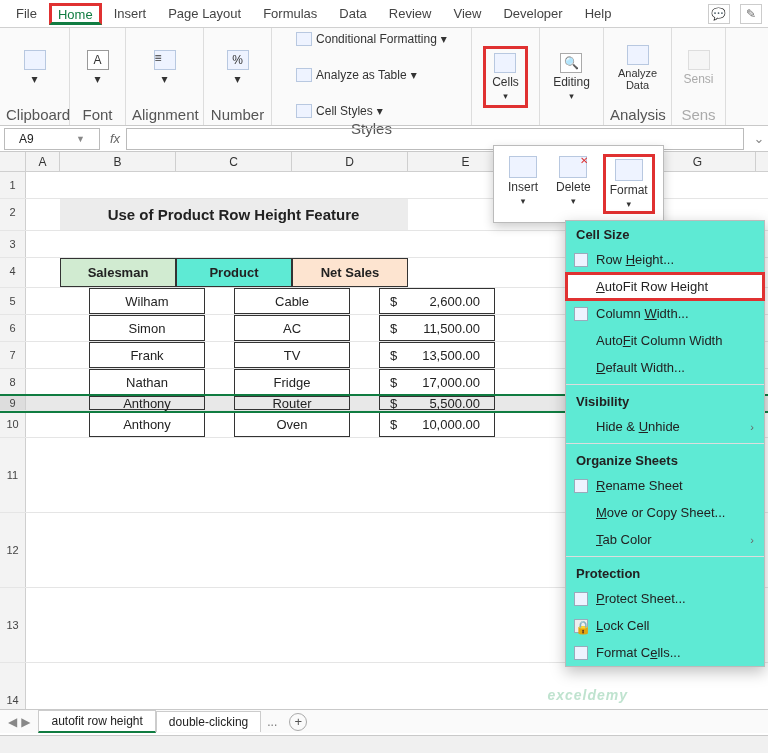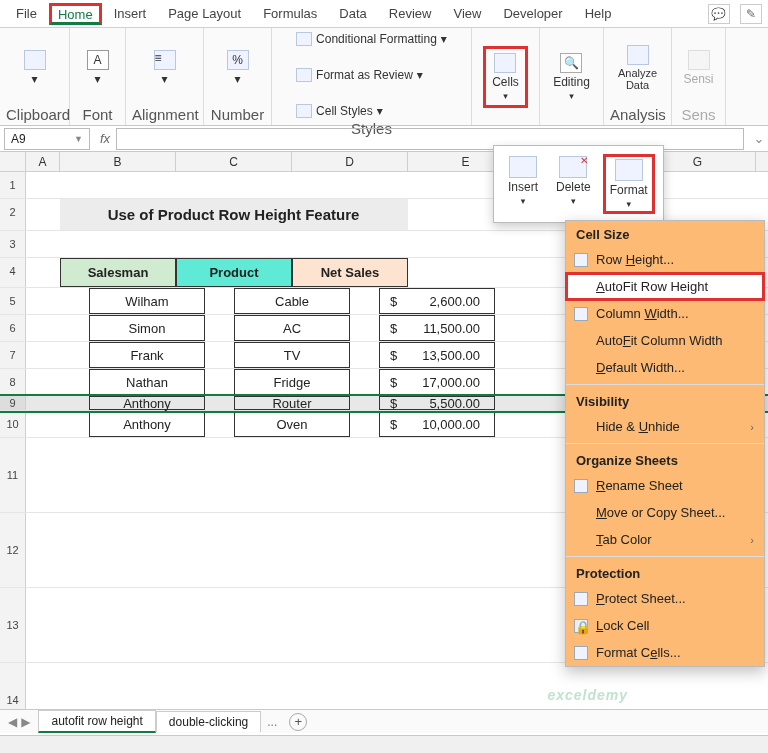--- a/index.html
+++ b/index.html
@@ -21,21 +21,21 @@
   .rbtn { display: flex; flex-direction: column; align-items: center; gap: 2px; padding: 2px 6px; cursor: pointer; font-size:12px; color:#333;}
   .rbtn .ico { width: 22px; height: 20px; background: #eef3ff; border: 1px solid #b8c8e0; }
   .styles-col { display:flex; flex-direction:column; gap:22px; font-size:12px; color:#333; }
   .styles-col div { display:flex; align-items:center; gap:4px;}
   .mini-ico { width:16px; height:14px; border:1px solid #b8c8e0; background:#eef3ff; display:inline-block;}
   .cells-highlight { border:3px solid #e03131; padding:4px 6px;}
   .dimmed { color:#aaa; }
 
   
   .fbar-row { display:flex; align-items:center; height:26px; border-bottom:1px solid #c9c9c9; background:#fff;}
-  .namebox { width:86px; height:22px; margin:0 4px; border:1px solid #bbb; display:flex; align-items:center; padding:0 6px; font-size:12px;}
+  .namebox { width:96px; height:22px; margin:0 4px; border:1px solid #bbb; display:flex; align-items:center; padding:0 14px; font-size:12px;}
   .nb-arrow { margin-left:auto; color:#888; font-size:9px;}
   .fbar-btn { width:22px; text-align:center; color:#666;}
   .formula-bar { flex:1; height:22px; border:1px solid #bbb; margin-right:6px;}
   .fbar-expand { width:18px; text-align:center; color:#888;}
 
   
   .grid-wrap { position:relative; height: 557px; overflow:hidden; }
   .col-hdrs { display:flex; height:20px; border-bottom:1px solid #cfcfcf; background:#f3f3f3;}
   .corner { width:26px; border-right:1px solid #cfcfcf; background:#f3f3f3;}
   .ch { border-right:1px solid #cfcfcf; text-align:center; font-size:12px; color:#333; line-height:20px;}
@@ -62,21 +62,21 @@
   .row.tall { height:75px; }
   .row.tall .rh { line-height:75px;}
 
   
   .cells-drop { position:absolute; left:493px; top:145px; background:#fff; border:1px solid #bbb; box-shadow:0 4px 10px rgba(0,0,0,.2); padding:8px; display:flex; gap:6px; z-index:5;}
   .cells-drop .rbtn { font-size:12px; }
   .cells-drop .rbtn .ico { width:28px; height:22px;}
   .format-red { border:3px solid #e03131; padding:2px 4px;}
 
   
-  .format-menu { position:absolute; left:565px; top:220px; width:200px; background:#fdba74; border:1px solid #bbb; box-shadow:0 5px 14px rgba(0,0,0,.25); z-index:6; font-size:13px;}
+  .format-menu { position:absolute; left:565px; top:220px; width:200px; background:#5eead4; border:1px solid #bbb; box-shadow:0 5px 14px rgba(0,0,0,.25); z-index:6; font-size:13px;}
   .fm-header { font-weight:bold; padding:6px 10px 4px; color:#222;}
   .fm-item { padding:6px 10px 6px 30px; position:relative; cursor:pointer; display:flex; align-items:center; gap:6px;}
   .fm-item .ic { position:absolute; left:8px; width:14px; height:14px; border:1px solid #9ab; background:#eef3ff;}
   .fm-item u { text-decoration: underline; }
   .fm-item .sub { margin-left:auto; color:#666; font-size:11px;}
   .fm-sep { height:1px; background:#ddd; margin:3px 0;}
   .fm-item.highlighted { outline:3px solid #e03131; outline-offset:-2px; background:#fff;}
   .fm-item.noicon { padding-left:30px;}
 
   
@@ -145,21 +145,21 @@
           <div class="ico" style="display:flex;align-items:center;justify-content:center">%</div>
           <span>▾</span>
         </div>
       </div>
     <div class="group-label">Number</div>
   </div>
   <div class="group" style="width:200px">
     <div class="group-body">
       <div class="styles-col">
         <div><span class="mini-ico"></span><span>Conditional Formatting</span> ▾</div>
-        <div><span class="mini-ico"></span><span>Format as Review</span> ▾</div>
+        <div><span class="mini-ico"></span><span>Analyze as Table</span> ▾</div>
         <div><span class="mini-ico"></span><span>Cell Styles</span> ▾</div>
       </div>
     </div>
     <div class="group-label">Styles</div>
   </div>
   <div class="group" style="width:68px">
     <div class="group-body">
         <div class="rbtn cells-highlight">
           <div class="ico"></div>
           <span>Cells</span>

